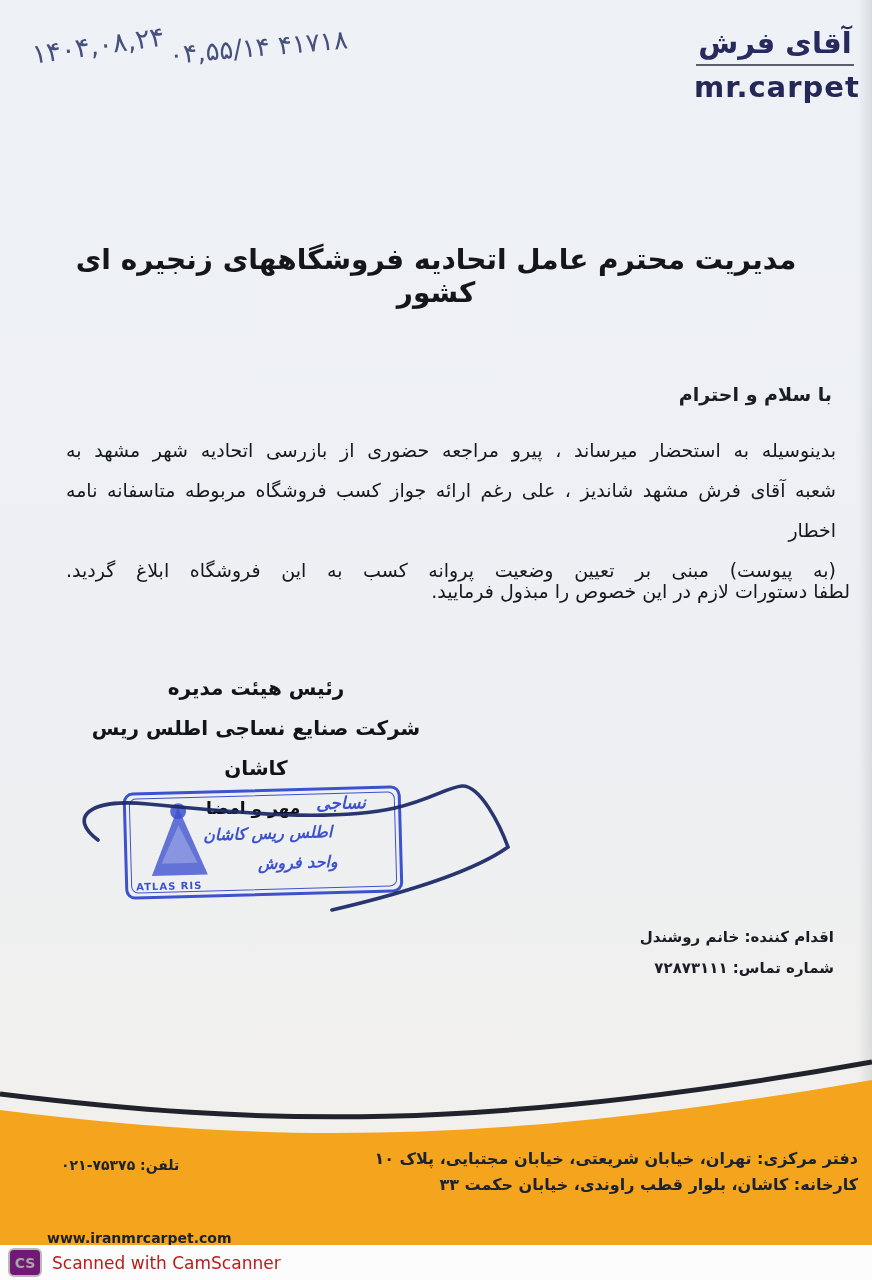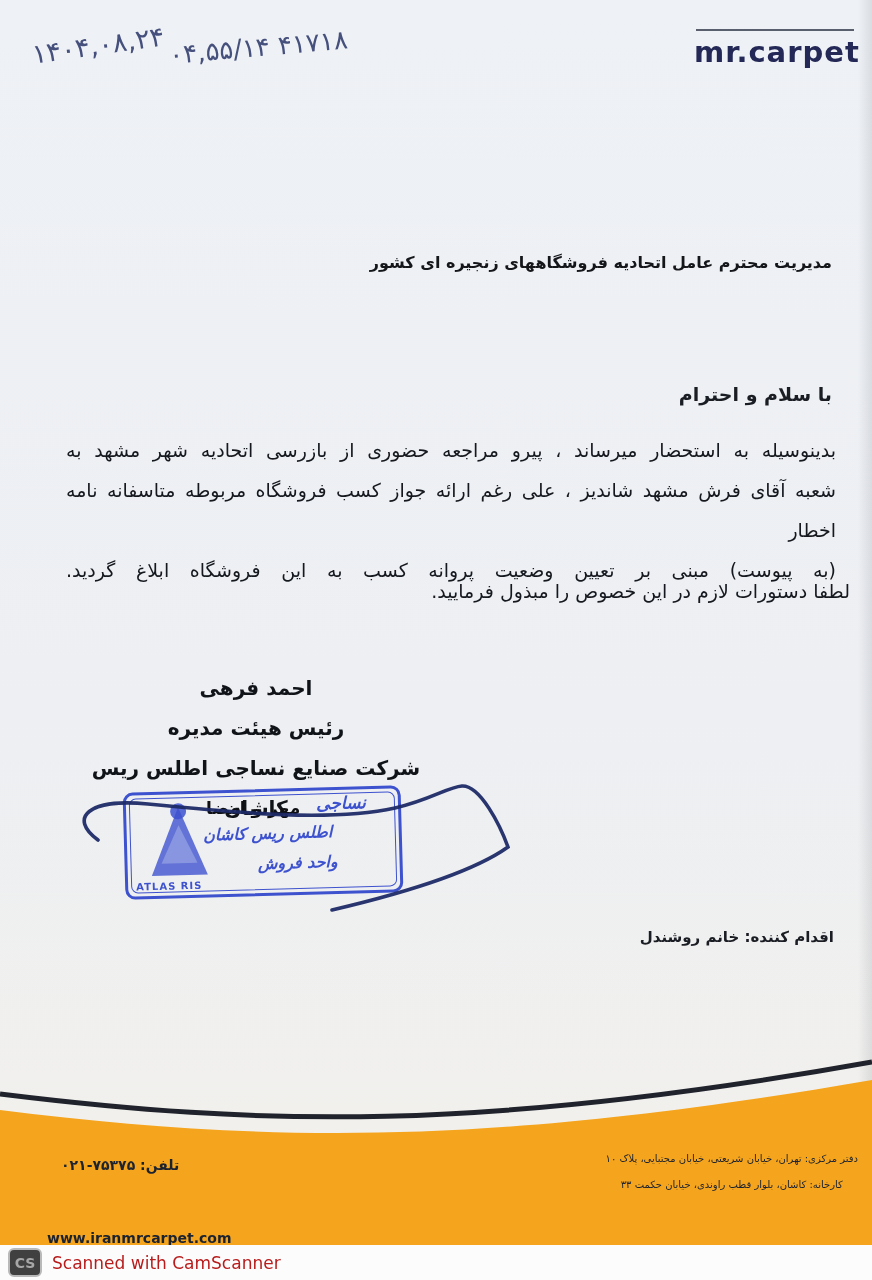--- a/index.html
+++ b/index.html
@@ -30,22 +30,22 @@
   .hw1{font-size:27px;letter-spacing:4px;transform:rotate(-8deg);transform-origin:left top;margin-left:22px;}
   .hw2{font-size:26px;letter-spacing:5px;transform:rotate(-5deg);transform-origin:left top;margin-top:26px;}
   .ltr{direction:ltr;unicode-bidi:isolate-override;display:inline-block;}
   
   .logo{position:absolute;top:26px;right:16px;width:162px;text-align:center;color:var(--logo-navy);}
   .logo-fa{font-size:29px;font-weight:bold;line-height:1.2;}
   .logo-rule{height:2px;background:#5a5f6e;margin:3px 2px 4px 2px;}
   .logo-en{font-size:29px;font-weight:bold;letter-spacing:1px;color:#232856;}
   
   .recipient{
-    position:absolute;top:253px;left:40px;right:40px;direction:rtl;text-align:right;
-    font-size:16px;font-weight:bold;color:#14161a;
+    position:absolute;top:243px;left:40px;right:40px;direction:rtl;text-align:center;
+    font-size:28px;font-weight:bold;color:#14161a;
   }
   .salutation{position:absolute;top:383px;right:40px;direction:rtl;font-size:19px;font-weight:600;color:#1a1d23;margin-left:12px;}
   .letter-body{position:absolute;top:430px;right:36px;left:58px;direction:rtl;color:#15181e;margin-left:8px;}
   .letter-body .line{font-size:19px;line-height:40px;text-align:justify;text-align-last:justify;font-weight:500;}
   .request{position:absolute;top:580px;right:22px;direction:rtl;font-size:19px;font-weight:500;color:#15181e;margin-left:12px;}
   .sig-block{
     position:absolute;top:668px;left:60px;width:392px;text-align:center;direction:rtl;
     color:#101318;font-weight:bold;
   }
   .sig-block .sig-line{font-size:20px;line-height:40px;}
@@ -68,59 +68,59 @@
   .handler-block{position:absolute;top:922px;right:38px;direction:rtl;text-align:right;color:#1a1d23;}
   .handler-block div{font-size:15px;font-weight:600;line-height:31px;}
   
   .swoosh-svg{position:absolute;left:0;top:1040px;width:872px;height:240px;}
   .footer-left{position:absolute;left:47px;top:1152px;color:var(--footer-text);z-index:3;}
   .phone-line{direction:rtl;text-align:left;font-size:14px;font-weight:bold;line-height:26px;}
   .phone-line .num{margin-left:14px;}
   .site-line{font-size:14px;font-weight:bold;line-height:26px;margin-top:47px;}
   .footer-right{position:absolute;right:14px;top:1146px;direction:rtl;text-align:right;color:var(--footer-text);z-index:3;}
   .company-line{font-size:18px;font-weight:bold;letter-spacing:.5px;line-height:30px;}
-  .addr-line{font-size:10px;font-weight:normal;line-height:26px;text-align:center;}
+  .addr-line{font-size:16px;font-weight:bold;line-height:26px;}
   
   .cs-bar{position:absolute;left:0;right:0;bottom:0;height:35px;background:#fcfcfc;z-index:4;display:flex;align-items:center;}
   .cs-badge{
     margin-left:8px;width:30px;height:25px;border:2px solid #b9b9b9;border-radius:6px;
     display:flex;align-items:center;justify-content:center;
-    color:#a7a7a7;font-size:14px;font-weight:bold;background:#404040;
+    color:#a7a7a7;font-size:14px;font-weight:bold;background:#701a75;
   }
   .cs-text{margin-left:10px;color:#b91c1c;font-size:17px;}
 </style>
 </head>
 <body>
 
 <div class="scan">
   <div class="paper-edge-shadow"></div>
 
   <div class="handwriting">
     <div class="hw1 ltr">۱۴۰۴,۰۸,۲۴</div>
     <div class="hw2 ltr">۰۴,۵۵/۱۴ ۴۱۷۱۸</div>
   </div>
 
   <div class="logo">
+    <div class="logo-fa">آقای فرش</div>
     <div class="logo-rule"></div>
     <div class="logo-en">mr.carpet</div>
   </div>
 
   <div class="recipient">مدیریت محترم عامل اتحادیه فروشگاههای  زنجیره ای کشور</div>
   <div class="salutation">با سلام و احترام</div>
 
   <div class="letter-body">
     <div class="line">بدینوسیله به استحضار میرساند ، پیرو مراجعه حضوری از بازرسی اتحادیه شهر مشهد به</div>
     <div class="line">شعبه آقای فرش مشهد شاندیز ، علی رغم ارائه جواز کسب فروشگاه مربوطه متاسفانه نامه اخطار</div>
     <div class="line">(به پیوست) مبنی بر تعیین وضعیت پروانه کسب به این فروشگاه ابلاغ گردید.</div>
   </div>
 
   <div class="request">لطفا دستورات لازم در این خصوص را مبذول فرمایید.</div>
 
   <div class="sig-block">
-    <div class="sig-line">احمد فرهی</div>
     <div class="sig-line">رئیس هیئت مدیره</div>
     <div class="sig-line sig-company">شرکت صنایع نساجی اطلس ریس کاشان</div>
   </div>
 
   <div class="seal-label">مهر و امضا</div>
 
   <div class="stamp">
     <div class="stamp-inner"></div>
     <svg class="stamp-logo" viewBox="0 0 78 82">
       <circle cx="40" cy="12" r="8" fill="#2f45cc" opacity=".85"></circle>
@@ -134,20 +134,21 @@
   </div>
 
   <svg class="signature-svg" viewBox="0 0 490 160">
     <path d="M48 75 C 18 53, 38 33, 98 39 C 190 48, 280 57, 345 43
              C 380 35, 398 22, 412 21 C 430 20, 450 60, 458 82
              C 430 102, 380 122, 282 145" fill="none" stroke="#1e2a66" stroke-width="3.6" stroke-linecap="round" opacity=".95"></path>
   </svg>
 
   <div class="handler-block">
     <div>اقدام کننده: خانم روشندل</div>
+    <div>شماره تماس: ۷۲۸۷۳۱۱۱</div>
   </div>
 
   <svg class="swoosh-svg" viewBox="0 0 872 240" preserveAspectRatio="none">
     <path d="M0 70 C 260 102, 480 108, 872 40 L 872 240 L 0 240 Z" fill="#f5a41d"></path>
     <path d="M0 54 C 260 86, 480 92, 872 22" fill="none" stroke="#20232b" stroke-width="5"></path>
   </svg>
 
   <div class="footer-left">
     <div class="phone-line">
       <span>تلفن:</span>

